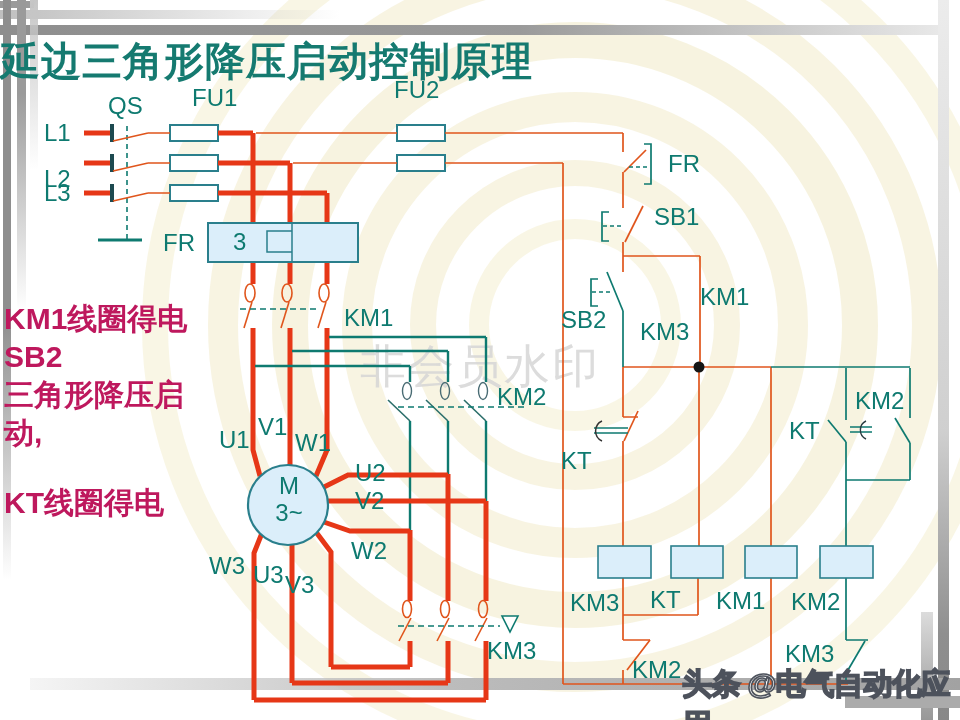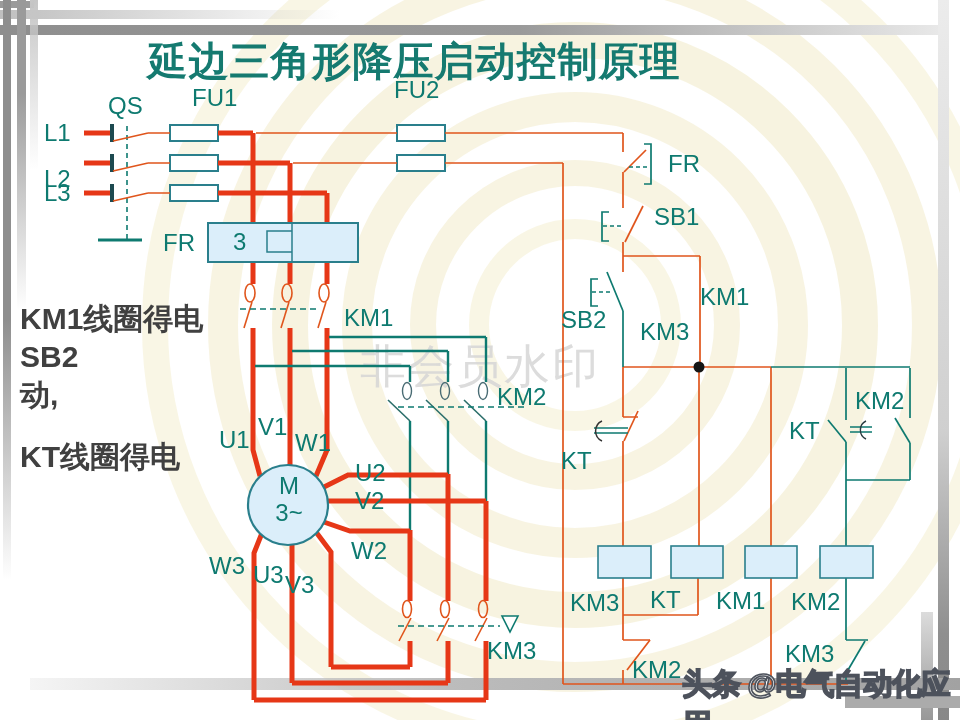--- a/index.html
+++ b/index.html
@@ -12,27 +12,27 @@
   .bar-top-light{left:0;top:10px;width:340px;height:9px;background:linear-gradient(to right,#bfbfbf,rgba(255,255,255,0));}
   .bar-top-corner{left:0;top:1px;width:34px;height:7px;background:#9b9b9b;}
   .bar-left-1{left:3px;top:0;width:8px;height:580px;background:linear-gradient(#8e8e8e 55%,rgba(255,255,255,0));}
   .bar-left-2{left:17px;top:0;width:9px;height:310px;background:linear-gradient(#9a9a9a 30%,rgba(255,255,255,0));}
   .bar-left-3{left:30px;top:0;width:8px;height:170px;background:linear-gradient(#c6c6c6,rgba(255,255,255,0));}
   .bar-right{left:938px;top:0;width:11px;height:720px;background:linear-gradient(#ececec,#cfcfcf 60%,#8f8f8f 88%,#888);}
   .bar-right-2{left:921px;top:612px;width:12px;height:108px;background:linear-gradient(#dcdcdc,#989898);}
   .bar-bottom-main{left:30px;top:678px;width:930px;height:12px;background:linear-gradient(to right,rgba(214,214,214,.25),#bcbcbc 45%,#a2a2a2);}
   .bar-bottom-2{left:845px;top:696px;width:115px;height:12px;background:#ababab;}
   
-  .title{left:0;top:34px;width:828px;text-align:center;
+  .title{left:0;top:34px;width:828px;
          font-family:"Liberation Serif","DejaVu Serif",serif;
          font-size:40px;font-weight:600;letter-spacing:1px;color:#157a70;}
   
-  .notes{left:20px;top:300px;width:242px;color:#404040;font-weight:bold;
+  .notes{left:4px;top:300px;width:242px;color:#be185d;font-weight:bold;
          font-size:30px;line-height:38px;}
-  .notes .gap{margin-top:24px;}
+  .notes .gap{margin-top:32px;}
   
   .lbl{position:absolute;font-size:24px;color:#0e7a70;white-space:nowrap;}
   .motor-txt{left:250px;top:472px;width:78px;text-align:center;font-size:24px;line-height:27px;color:#0e7a70;}
   
   .wm-center{left:360px;top:336px;font-size:46px;letter-spacing:2px;color:#d6d6d6;opacity:.85;}
   .wm-credit{left:682px;top:664px;font-size:30px;font-weight:bold;color:#ffffff;
              -webkit-text-stroke:1.6px #4d525c;text-shadow:0 0 1px #4d525c;letter-spacing:-1px;}
   svg{position:absolute;left:0;top:0;}
 </style>
 </head>
@@ -239,20 +239,21 @@
         <rect x="820" y="546" width="53" height="32"></rect>
       </g>
     </g>
   </svg>
 
   <div class="abs title">延边三角形降压启动控制原理</div>
 
   <div class="abs notes">
     <div>KM1线圈得电</div>
     <div>SB2</div>
+    <div>三角形降压启</div>
     <div>动,</div>
     <div class="gap">KT线圈得电</div>
   </div>
 
   <span class="lbl" style="left:44px;top:119px">L1</span>
   <span class="lbl" style="left:44px;top:165px">L2</span>
   <span class="lbl" style="left:44px;top:179px">L3</span>
   <span class="lbl" style="left:108px;top:92px">QS</span>
   <span class="lbl" style="left:192px;top:84px">FU1</span>
   <span class="lbl" style="left:394px;top:76px">FU2</span>

